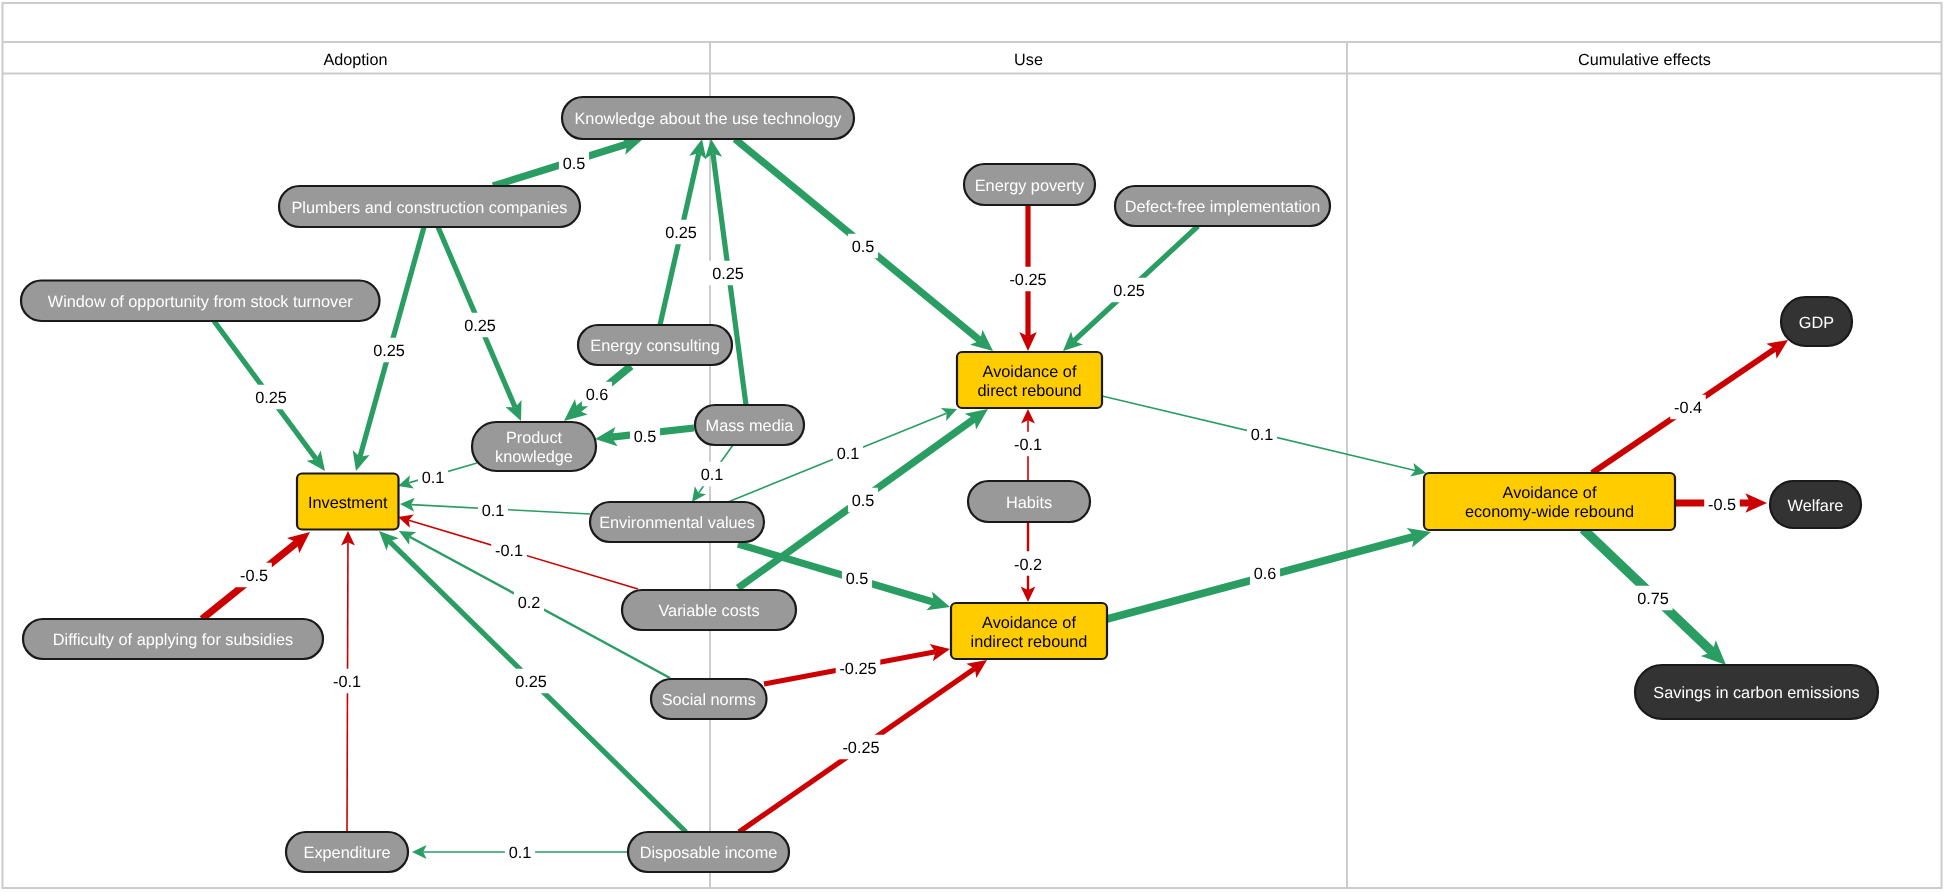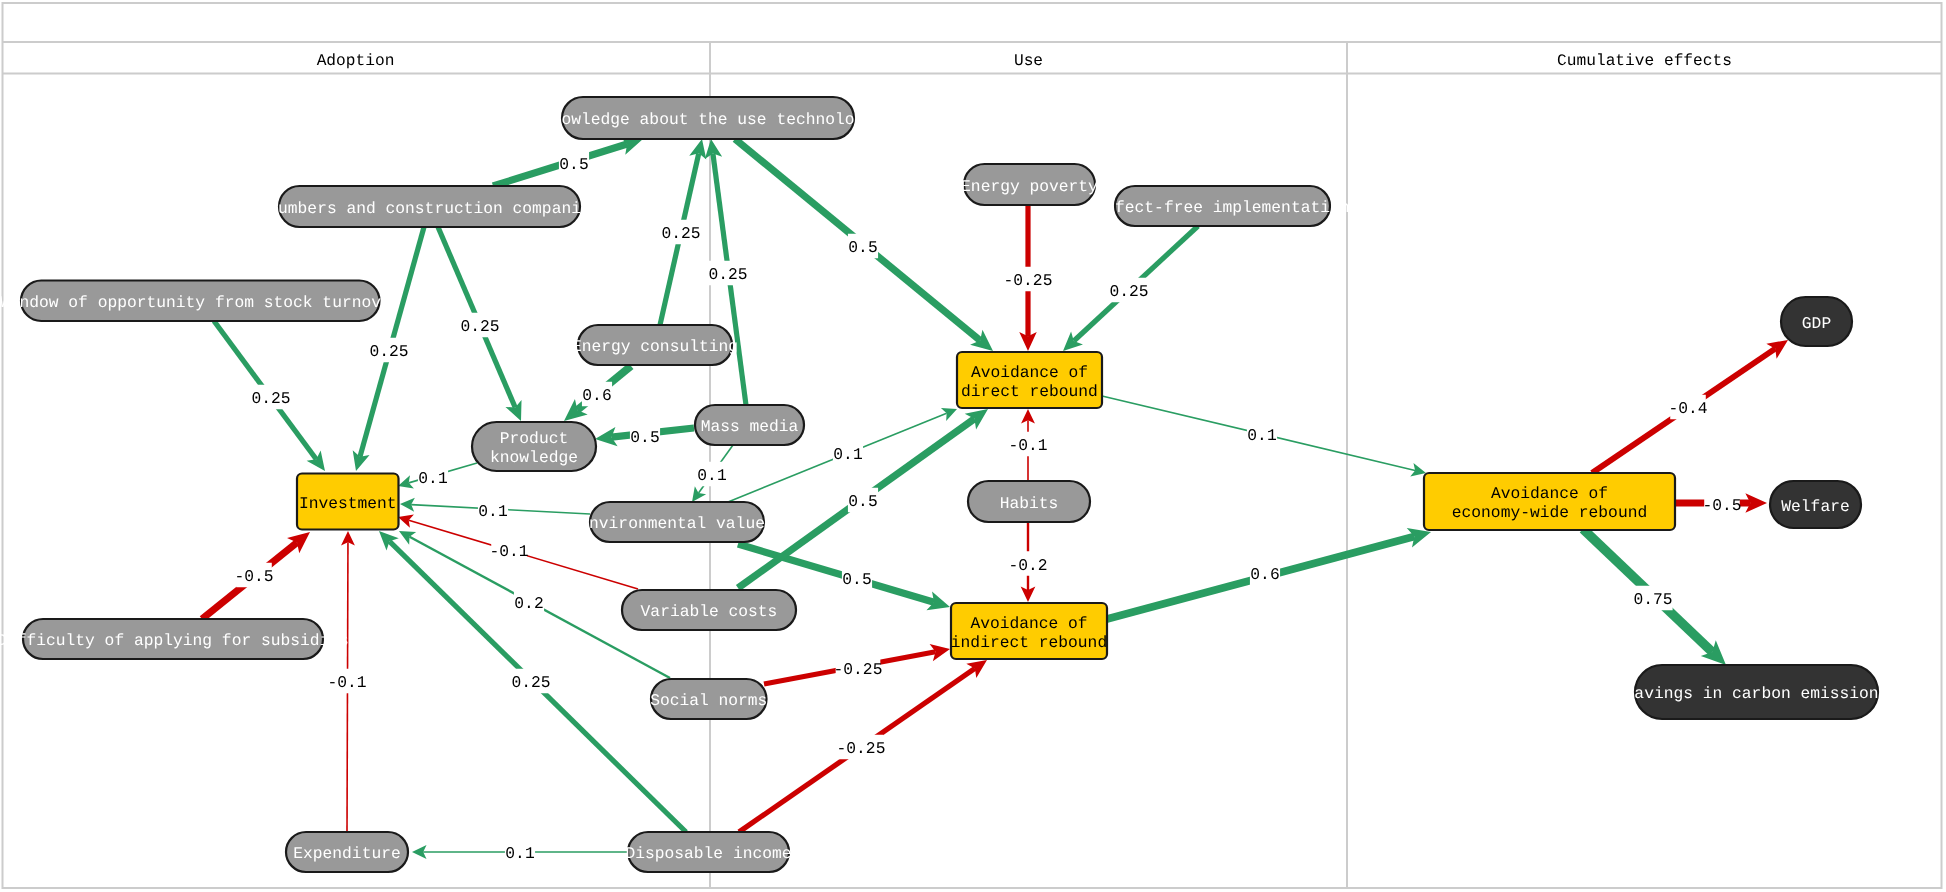--- a/index.html
+++ b/index.html
@@ -1,19 +1,19 @@
 <!DOCTYPE html>
 <html><head>
 <meta charset="utf-8">
 <title>Rebound causal diagram</title>
 <style>
   html,body{margin:0;padding:0;background:#ffffff;}
   body{width:1946px;height:892px;overflow:hidden;
        font-family:"Liberation Sans",sans-serif;-webkit-font-smoothing:antialiased;text-rendering:geometricPrecision;}
-  #stage{position:relative;width:1946px;height:892px;font-family:Liberation Mono, monospace;}
+  #stage{position:relative;width:1946px;height:892px;}
   svg#diagram{position:absolute;left:0;top:0;width:1946px;height:892px;display:block;
               shape-rendering:geometricPrecision;}
   .frame-line{stroke:#cccccc;stroke-width:2;fill:none;}
   .col-title{font-size:16.2px;fill:#000000;text-anchor:middle;}
   .node-shape{stroke:#1a1a1a;stroke-width:2.2;}
   .node-label{font-size:16.3px;text-anchor:middle;}
   .lbl-light{fill:#ffffff;}
   .lbl-dark{fill:#000000;}
   .edge-label{font-size:16.3px;fill:#000000;text-anchor:middle;}
   .edge-line{fill:none;stroke-linecap:butt;}

